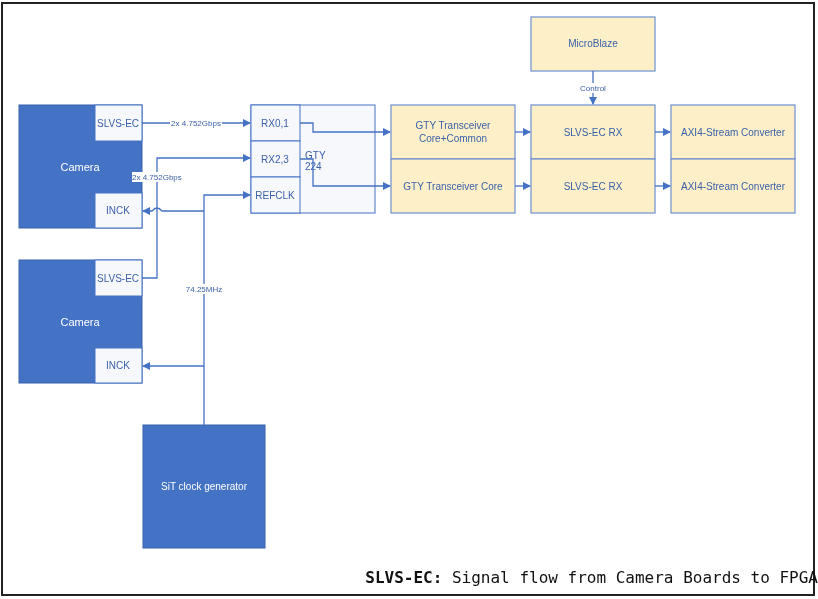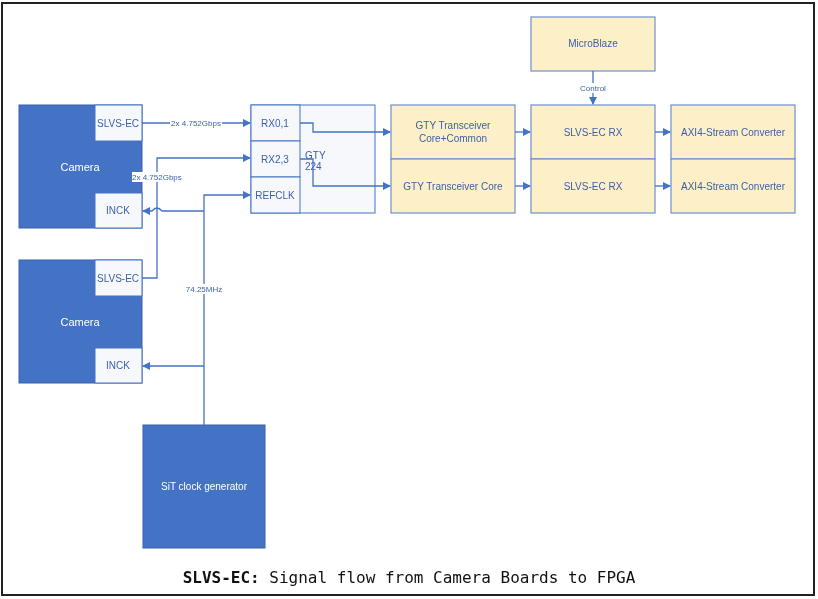--- a/index.html
+++ b/index.html
@@ -6,21 +6,21 @@
   body { width: 818px; height: 599px; position: relative; overflow: hidden; }
   .frame { position: absolute; left: 1px; top: 2px; width: 814px; height: 594px; border: 2px solid #222; box-sizing: border-box; }
   svg { position: absolute; left: 0; top: 0; }
   .blue { fill: #4472c4; stroke: #3b63ad; stroke-width: 1; }
   .white { fill: #f7f8fc; stroke: #4472c4; stroke-width: 1; }
   .cream { fill: #fdf0c8; stroke: #6b8fd0; stroke-width: 1.2; }
   .wire { stroke: #4472c4; stroke-width: 1.3; fill: none; }
   .wtxt { font-family: "Liberation Sans", sans-serif; font-size: 11px; fill: #ffffff; }
   .ctxt { font-family: "Liberation Sans", sans-serif; font-size: 10px; fill: #3a5fa8; }
   .ltxt { font-family: "Liberation Sans", sans-serif; font-size: 8px; fill: #3a5fa8; }
-  .caption { position: absolute; left: 0; width: 818px; top: 568px; text-align: center; font-family: "DejaVu Sans Mono", monospace; font-size: 16px; color: #111; }
+  .caption { position: absolute; left: 0; width: 818px; top: 568px; text-align: right; font-family: "DejaVu Sans Mono", monospace; font-size: 16px; color: #111; }
   .caption b { font-weight: bold; }
 </style>
 </head>
 <body>
 
 <div class="frame"></div>
 
 <svg width="818" height="599" viewBox="0 0 818 599">
   <defs>
     <marker id="arr" markerWidth="8" markerHeight="8" refX="7" refY="4" orient="auto" markerUnits="userSpaceOnUse">

